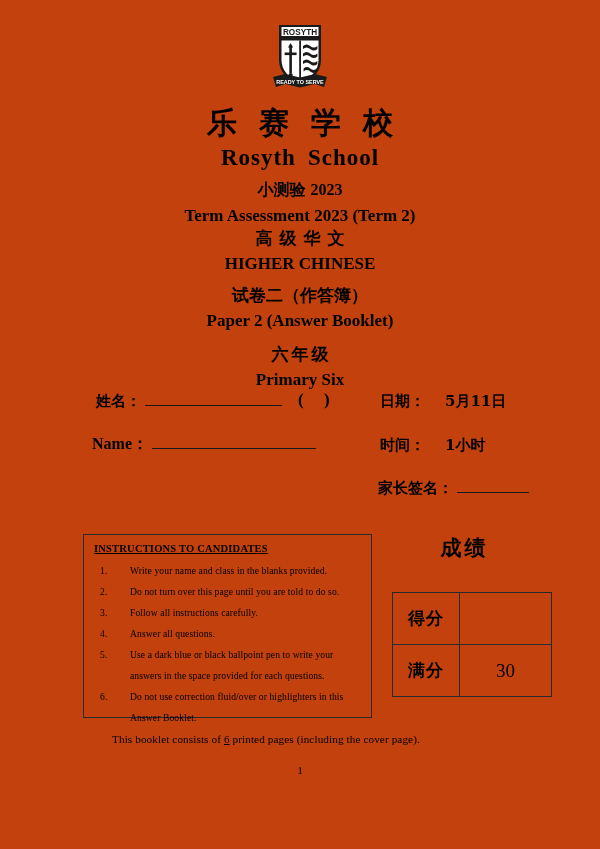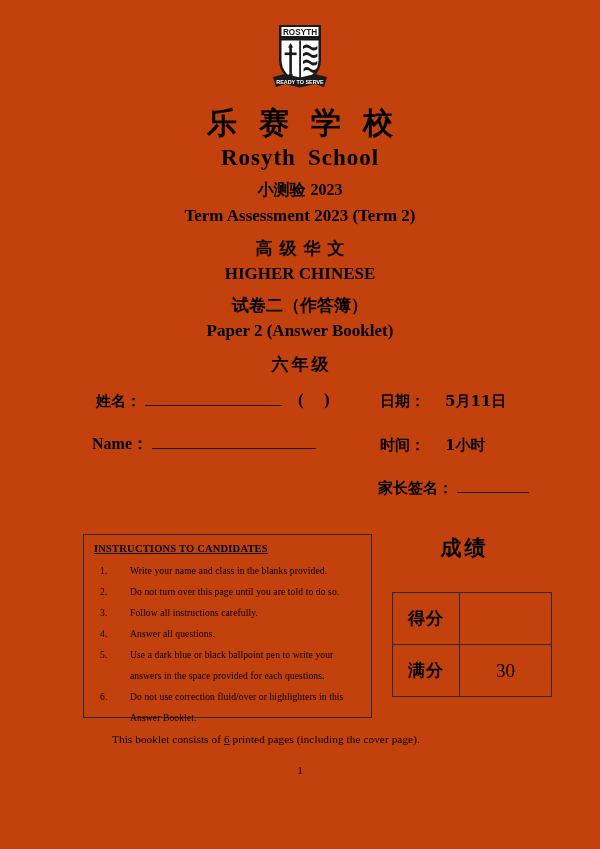--- a/index.html
+++ b/index.html
@@ -78,21 +78,20 @@
     font-weight: bold;
     margin-top: 4px;
     line-height: 1.3;
   }
   .line-cn-wide {
     font-family: "DejaVu Serif", "Liberation Serif", serif;
     font-size: 17px;
     font-weight: bold;
     letter-spacing: 7px;
     text-indent: 7px;
-    margin-top: 10px;
     line-height: 1.3;
   }
   .line-cn-plain {
     font-family: "DejaVu Serif", "Liberation Serif", serif;
     font-size: 17px;
     font-weight: bold;
     margin-top: 9px;
     line-height: 1.3;
   }
   .line-cn-grade {
@@ -287,20 +286,21 @@
     </div>
     <div class="line-cn-sm">
       <span>小测验</span><span class="num">2023</span>
     </div>
     <div class="line-en">Term Assessment 2023 (Term 2)</div>
     <div class="line-cn-wide">高级华文</div>
     <div class="line-en">HIGHER CHINESE</div>
     <div class="line-cn-plain">试卷二（作答簿）</div>
     <div class="line-en">Paper 2 (Answer Booklet)</div>
     <div class="line-cn-grade">六年级</div>
+    <div class="line-en">Primary Six</div>
   </div>
 
   <div class="particulars">
 
     <div class="field-row row-name">
       <span class="lbl-cn">姓名：</span>
       <span class="blank" style="width:137px"></span>
     </div>
 
     <div class="field-row row-paren">

